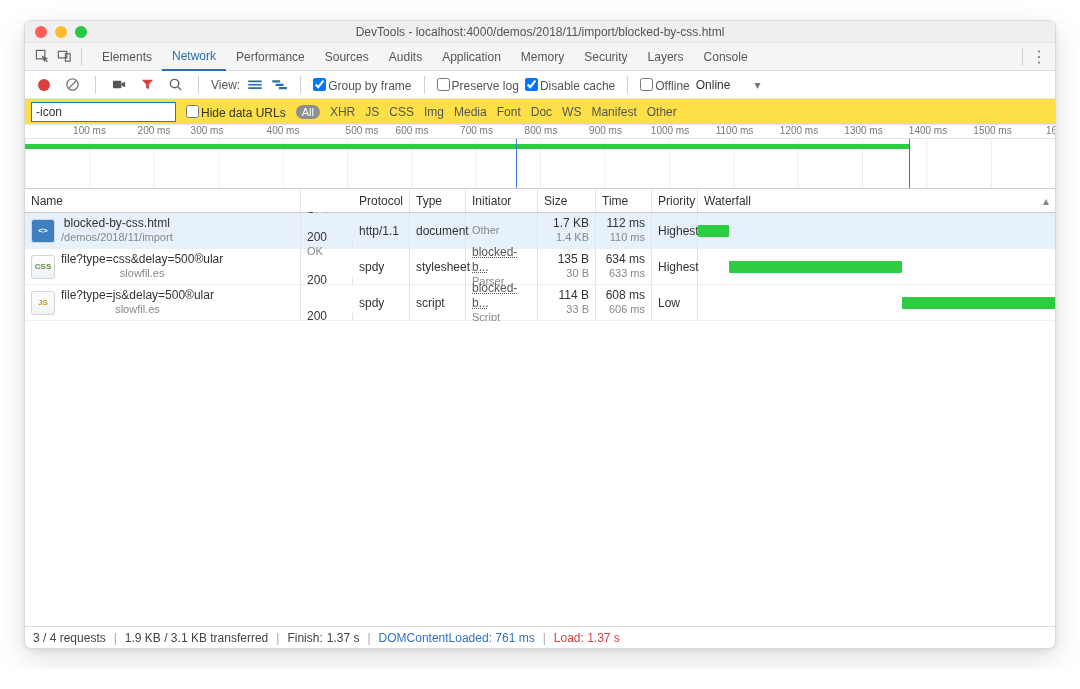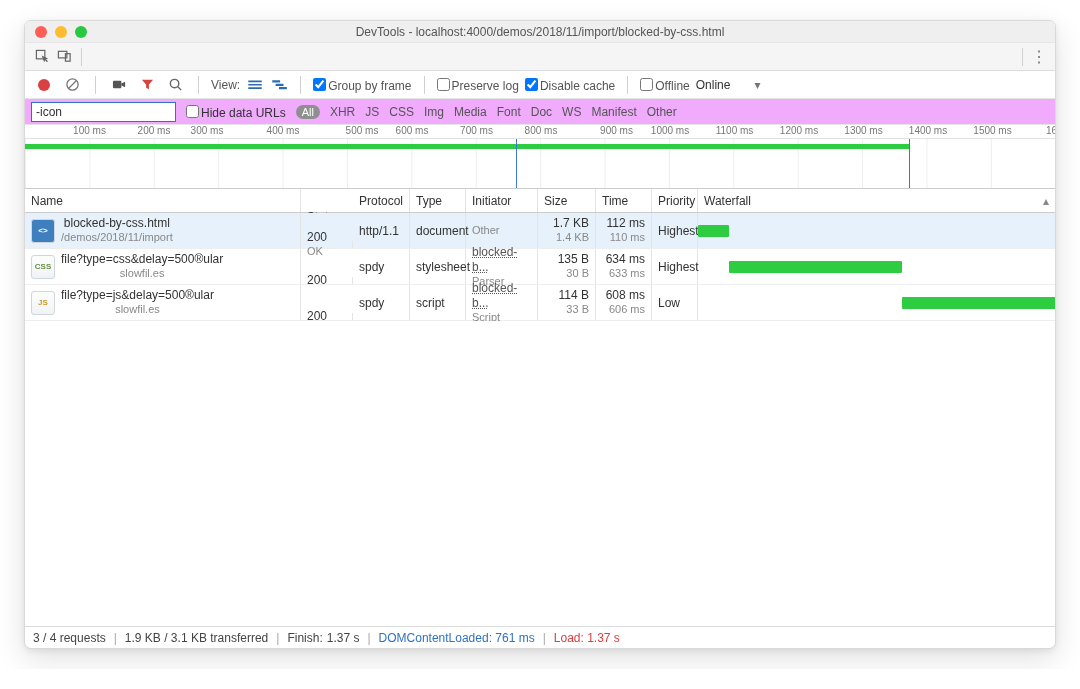--- a/index.html
+++ b/index.html
@@ -27,21 +27,21 @@
   .dots { width:20px; text-align:center; color:#777; font-size:16px; line-height:1; }
 
   
   .toolbar { height:28px; display:flex; align-items:center; gap:6px; padding:0 8px; border-bottom:1px solid #e5e5e5; background:#fff; font-size:12px; color:#555; }
   .rec { width:12px; height:12px; border-radius:50%; background:#d94141; }
   .viewbtn { width:18px; height:14px; display:flex; align-items:center; justify-content:center; color:#2b6cb0; }
   input[type=checkbox]{ margin:0 2px 0 0; position:relative; top:1px; }
   .sel { font-size:12px; color:#333; }
 
   
-  .filterrow { height:26px; display:flex; align-items:center; gap:10px; padding:0 6px; border-bottom:1px solid #e5e5e5; background:#f0abfc; font-size:12px; }
+  .filterrow { height:26px; display:flex; align-items:center; gap:10px; padding:0 6px; border-bottom:1px solid #e5e5e5; background:#fde047; font-size:12px; }
   .filterinput { width:145px; height:20px; border:1px solid #2f72c1; outline:none; font-size:12px; padding:0 4px; color:#333; font-family:inherit; }
   .pill { background:#8f8f8f; color:#fff; border-radius:7px; padding:1px 6px; font-size:11px; }
   .ftype { color:#555; }
 
   
   .ruler { height:14px; position:relative; border-bottom:1px solid #e2e2e2; background:#fff; font-size:10px; color:#777; }
   .ruler .tick { position:absolute; top:0; transform:translateX(-50%); }
   .overview { height:50px; border-bottom:1px solid #ccc; position:relative; background:#fff; }
   .overview .grid { position:absolute; inset:0; background-image:linear-gradient(to right,#eee 1px,transparent 1px); background-size:64.4px 100%; }
   .ov-band { position:absolute; top:5px; height:5px; }
@@ -98,20 +98,32 @@
           <path d="M7 7 l7 3 -2.2 1 2 2 -1 1 -2-2 -1 2.2z" fill="currentColor" stroke="none"></path>
         </svg>
     </div>
     <div class="sq">
       <svg viewBox="0 0 16 16" fill="none" stroke="currentColor" stroke-width="1.3">
           <rect x="1.5" y="2.5" width="9" height="7"></rect>
           <rect x="9" y="5" width="5" height="8"></rect>
         </svg>
     </div>
     <div class="vdiv"></div>
+    <div class="tabs" id="tabs">
+        <div class="tab">Elements</div>
+        <div class="tab active">Network</div>
+        <div class="tab">Performance</div>
+        <div class="tab">Sources</div>
+        <div class="tab">Audits</div>
+        <div class="tab">Application</div>
+        <div class="tab">Memory</div>
+        <div class="tab">Security</div>
+        <div class="tab">Layers</div>
+        <div class="tab">Console</div>
+      </div>
     <div class="spacer"></div>
     <div class="vdiv"></div>
     <div class="dots">⋮</div>
   </div>
 
   <div class="toolbar">
     <div class="iconbtn">
         <div class="rec"></div>
       </div>
     <div class="iconbtn">
@@ -185,21 +197,21 @@
 
   <div class="ruler" id="ruler">
       <span class="tick" style="left: 64.5px;">100 ms</span>
       <span class="tick" style="left: 129px;">200 ms</span>
       <span class="tick" style="left: 182px;">300 ms</span>
       <span class="tick" style="left: 258px;">400 ms</span>
       <span class="tick" style="left: 337px;">500 ms</span>
       <span class="tick" style="left: 387px;">600 ms</span>
       <span class="tick" style="left: 451.5px;">700 ms</span>
       <span class="tick" style="left: 516px;">800 ms</span>
-      <span class="tick" style="left: 580.5px; margin-left: 11px;">900 ms</span>
+      <span class="tick" style="left: 580.5px;">900 ms</span>
       <span class="tick" style="left: 645px;">1000 ms</span>
       <span class="tick" style="left: 709.5px;">1100 ms</span>
       <span class="tick" style="left: 774px;">1200 ms</span>
       <span class="tick" style="left: 838.5px;">1300 ms</span>
       <span class="tick" style="left: 903px;">1400 ms</span>
       <span class="tick" style="left: 967.5px;">1500 ms</span>
       <span class="tick" style="left: 1032px;">1600</span>
     </div>
   <div class="overview" id="overview">
     <div class="grid"></div>

